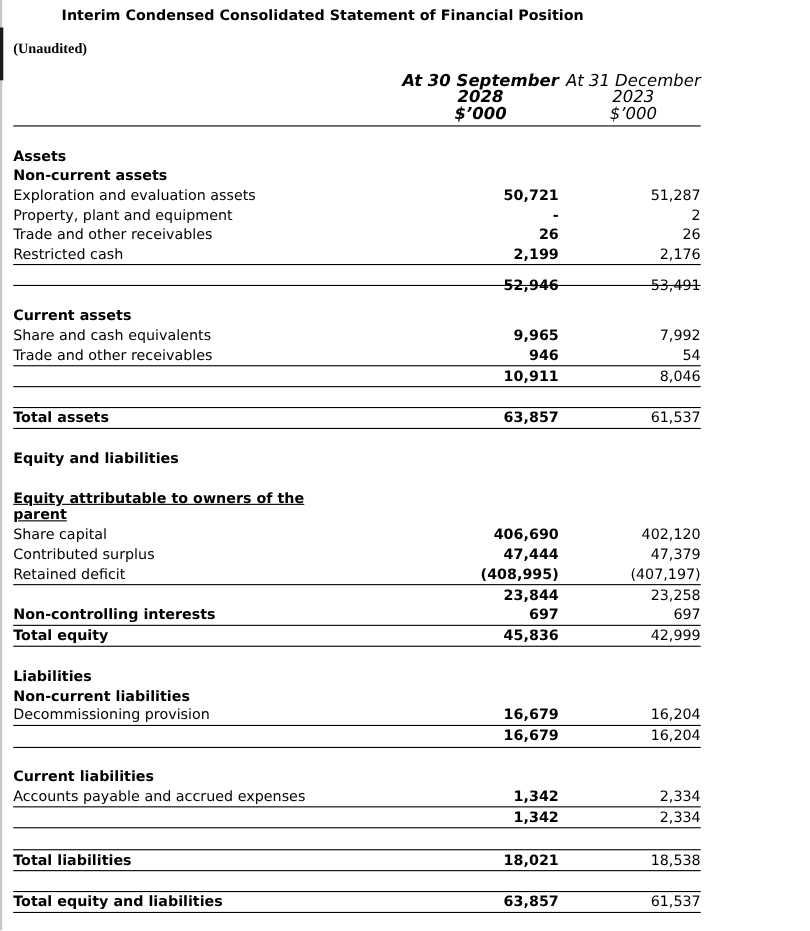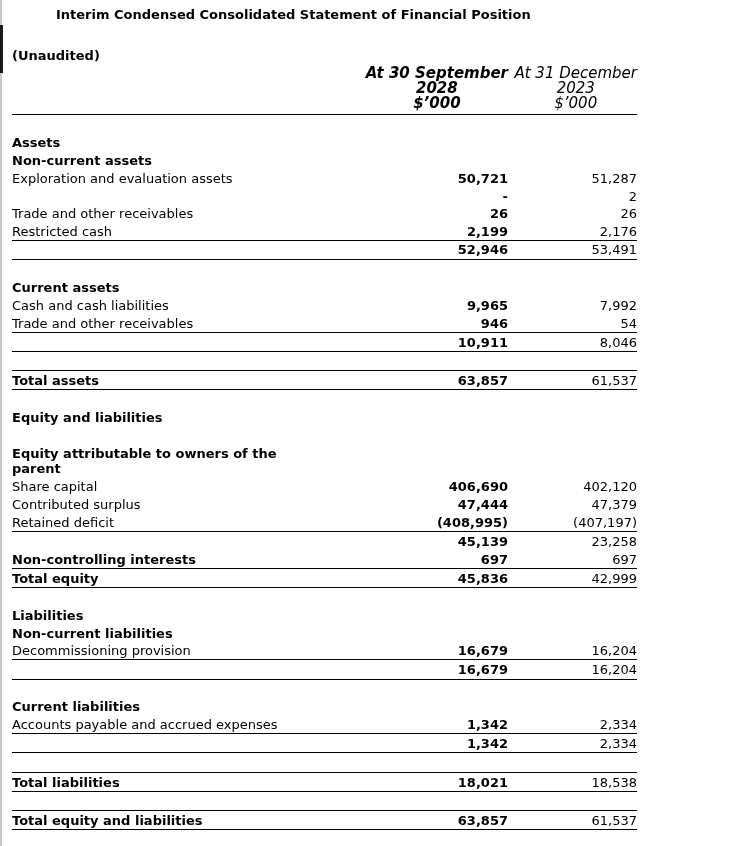--- a/index.html
+++ b/index.html
@@ -3,34 +3,34 @@
 <meta charset="utf-8">
 <style>
   html, body { margin: 0; padding: 0; background: #ffffff; }
   body {
     width: 736px; height: 846px; position: relative; overflow: hidden;
     font-family: "DejaVu Sans", sans-serif; font-size: 13px; color: #000;
   }
   .left-border { position: absolute; left: 0; top: 0; width: 2px; height: 846px; background: #c8c8c8; }
   .left-bar { position: absolute; left: 0; top: 25px; width: 3px; height: 48px; background: #1a1a1a; }
   .title { position: absolute; left: 12px; top: 7px; font-weight: bold; font-size: 13px; white-space: nowrap; margin-left: 44px; }
-  .subtitle { position: absolute; left: 12px; top: 48px; font-weight: bold; font-size: 13px; white-space: nowrap; }
+  .subtitle { position: absolute; left: 12px; top: 36px; font-weight: bold; font-size: 13px; white-space: nowrap; font-family: Liberation Serif, serif; }
 
   .hdr { position: absolute; top: 66px; text-align: center; line-height: 15px; font-size: 15px; font-style: italic; }
   .hdr.c1 { right: 228px; font-weight: bold; }
   .hdr.c2 { right: 99px; }
 
   .rule { position: absolute; left: 12px; width: 625px; height: 0; border-top: 1px solid #000; }
 
   .row { position: absolute; left: 12px; width: 625px; height: 17px; line-height: 17px; }
   .row .lbl { position: absolute; left: 0; top: 0; white-space: nowrap; }
   .row .v1 { position: absolute; right: 129px; top: 0; font-weight: bold; text-align: center; white-space: nowrap; }
   .row .v2 { position: absolute; right: 0; top: 0; text-align: right; white-space: nowrap; }
   .bold { font-weight: bold; }
-  .multi { position: absolute; left: 12px; line-height: 15px; font-weight: bold; width: 280px; }
+  .multi { position: absolute; left: 12px; line-height: 15px; font-weight: bold; width: 280px; text-decoration: underline; }
 </style>
 </head>
 <body>
 
 <div class="left-border"></div>
 <div class="left-bar"></div>
 
 <div class="title">Interim Condensed Consolidated Statement of Financial Position</div>
 <div class="subtitle">(Unaudited)</div>
 
@@ -51,45 +51,46 @@
 </div>
 <div class="row" style="top:152px">
   <span class="lbl bold">Non-current assets</span>
 </div>
 <div class="row" style="top:170px">
   <span class="lbl">Exploration and evaluation assets</span>
   <span class="v1">50,721</span>
   <span class="v2">51,287</span>
 </div>
 <div class="row" style="top:188px">
+  <span class="lbl">Property, plant and equipment</span>
   <span class="v1">-</span>
   <span class="v2">2</span>
 </div>
 <div class="row" style="top:205px">
   <span class="lbl">Trade and other receivables</span>
   <span class="v1">26</span>
   <span class="v2">26</span>
 </div>
 <div class="row" style="top:223px">
   <span class="lbl">Restricted cash</span>
   <span class="v1">2,199</span>
   <span class="v2">2,176</span>
 </div>
 <div class="rule" style="top:240px"></div>
-<div class="row" style="top:241px">
+<div class="row" style="top:252px">
   <span class="v1">52,946</span>
   <span class="v2">53,491</span>
 </div>
 <div class="rule" style="top:259px"></div>
 
 <div class="row" style="top:279px">
   <span class="lbl bold">Current assets</span>
 </div>
 <div class="row" style="top:297px">
-  <span class="lbl">Cash and cash liabilities</span>
+  <span class="lbl">Share and cash equivalents</span>
   <span class="v1">9,965</span>
   <span class="v2">7,992</span>
 </div>
 <div class="row" style="top:315px">
   <span class="lbl">Trade and other receivables</span>
   <span class="v1">946</span>
   <span class="v2">54</span>
 </div>
 <div class="rule" style="top:332px"></div>
 <div class="row" style="top:334px">
@@ -121,21 +122,21 @@
   <span class="v1">47,444</span>
   <span class="v2">47,379</span>
 </div>
 <div class="row" style="top:514px">
   <span class="lbl">Retained deficit</span>
   <span class="v1">(408,995)</span>
   <span class="v2">(407,197)</span>
 </div>
 <div class="rule" style="top:531px"></div>
 <div class="row" style="top:533px">
-  <span class="v1">45,139</span>
+  <span class="v1">23,844</span>
   <span class="v2">23,258</span>
 </div>
 <div class="row" style="top:551px">
   <span class="lbl bold">Non-controlling interests</span>
   <span class="v1">697</span>
   <span class="v2">697</span>
 </div>
 <div class="rule" style="top:568px"></div>
 <div class="row" style="top:570px">
   <span class="lbl bold">Total equity</span>

